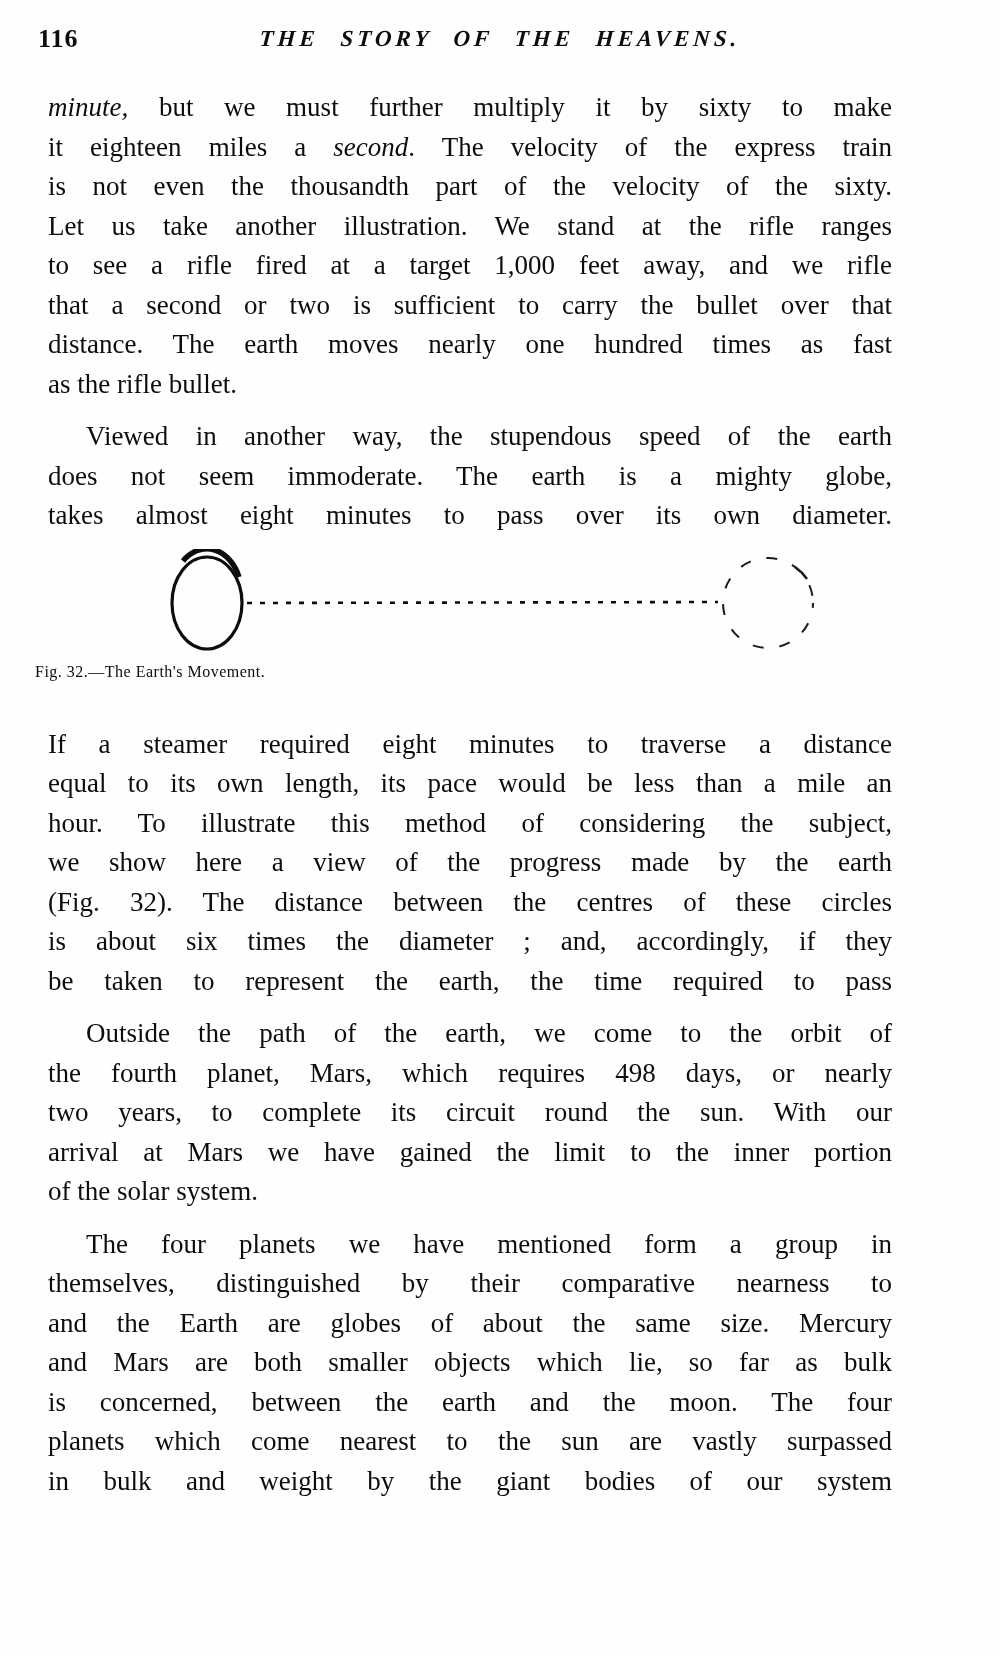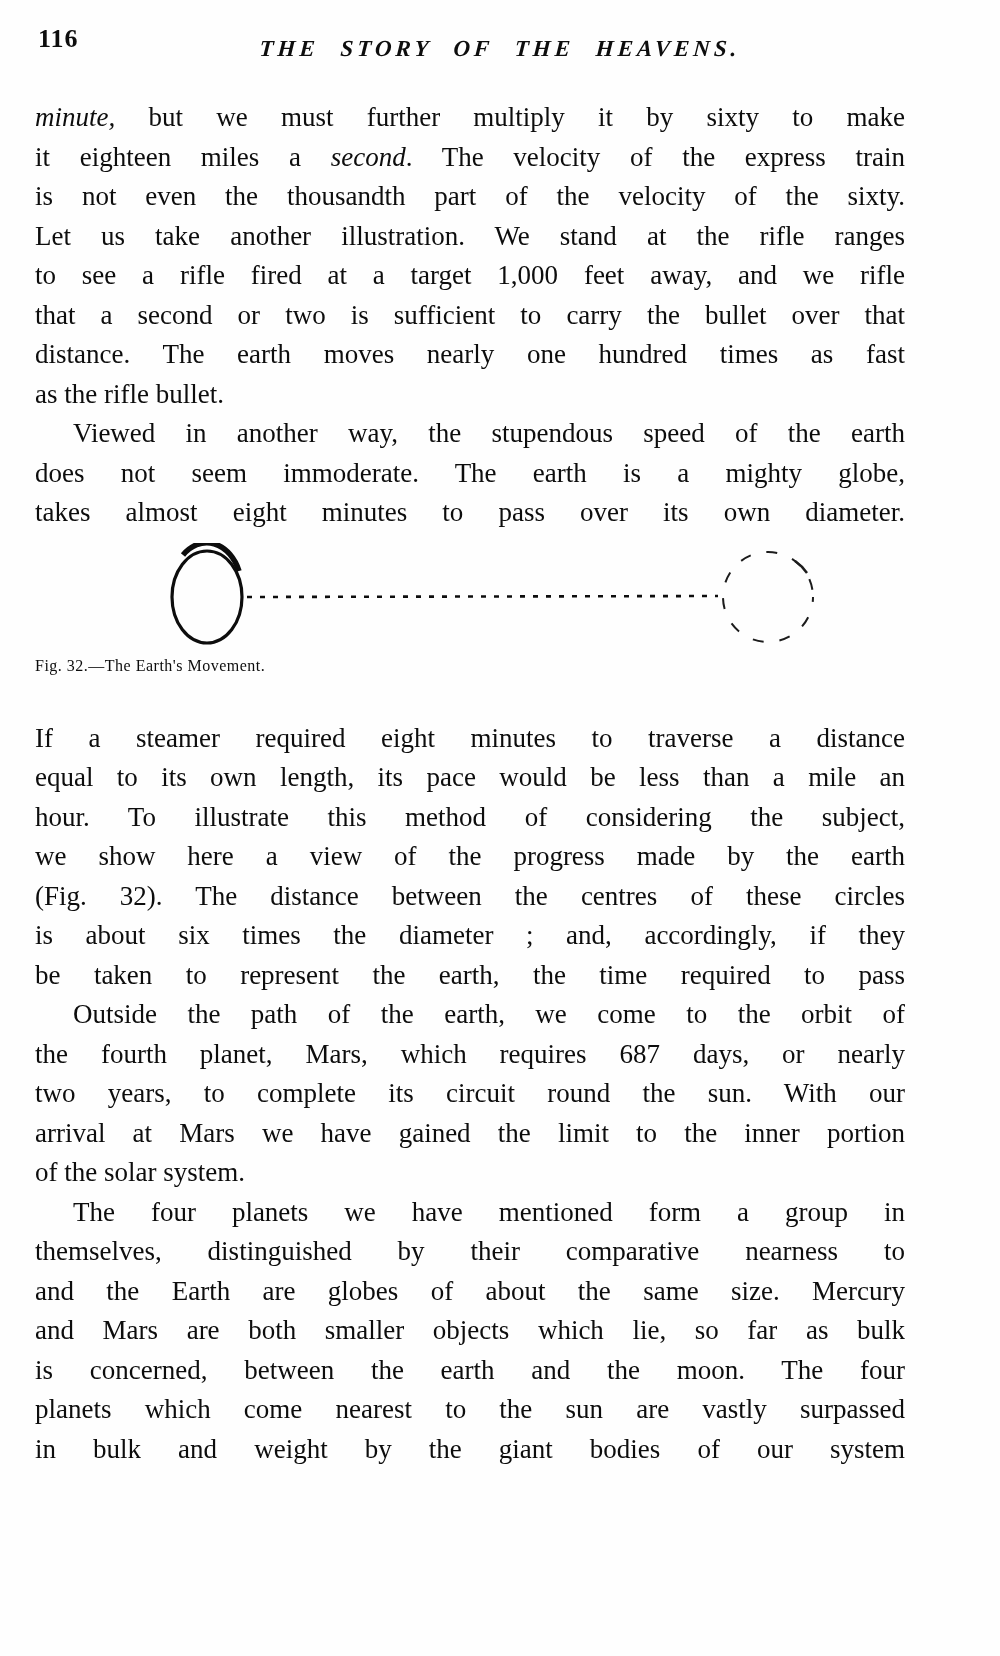--- a/index.html
+++ b/index.html
@@ -5,36 +5,36 @@
   html, body { margin: 0; padding: 0; background: #ffffff; }
   .page {
     position: relative;
     width: 1000px;
     height: 1656px;
     background: #fefefe;
     overflow: hidden;
     font-family: "Liberation Serif", serif;
     color: #0d0d0d;
   }
-  .header { position: relative; padding-top: 36px; height: 34px; }
+  .header { position: relative; padding-top: 26px; height: 34px; }
   .page-num {
     position: absolute; left: 38px; top: 24px;
     font-size: 26px; font-weight: bold; letter-spacing: 1px;
   }
   .running-title {
     text-align: center;
     font-style: italic;
     font-weight: 600;
     font-size: 23px;
     letter-spacing: 4px;
     word-spacing: 12px;
     transform: skewX(-4deg);
   }
   .body-col { margin-left: 35px; width: 870px; }
-  .para { margin: 0; padding: 0; }
+  .para { margin: 13px; padding: 0; }
   .para-first { margin-top: 28px; }
   .line {
     font-size: 27px;
     line-height: 39.5px;
     text-align: justify;
     text-align-last: justify;
   }
   .line.short { text-align-last: left; }
   .line.indent { text-indent: 38px; }
   .it { font-style: italic; }
@@ -93,21 +93,21 @@
       <div class="line">equal to its own length, its pace would be less than a mile an</div>
       <div class="line">hour. To illustrate this method of considering the subject,</div>
       <div class="line">we show here a view of the progress made by the earth</div>
       <div class="line">(Fig. 32). The distance between the centres of these circles</div>
       <div class="line">is about six times the diameter ; and, accordingly, if they</div>
       <div class="line">be taken to represent the earth, the time required to pass</div>
     </div>
 
     <div class="para">
       <div class="line indent">Outside the path of the earth, we come to the orbit of</div>
-      <div class="line">the fourth planet, Mars, which requires 687 days, or nearly</div>
+      <div class="line">the fourth planet, Mars, which requires 498 days, or nearly</div>
       <div class="line">two years, to complete its circuit round the sun. With our</div>
       <div class="line">arrival at Mars we have gained the limit to the inner portion</div>
       <div class="line short">of the solar system.</div>
     </div>
 
     <div class="para">
       <div class="line indent">The four planets we have mentioned form a group in</div>
       <div class="line">themselves, distinguished by their comparative nearness to</div>
       <div class="line">and the Earth are globes of about the same size. Mercury</div>
       <div class="line">and Mars are both smaller objects which lie, so far as bulk</div>

